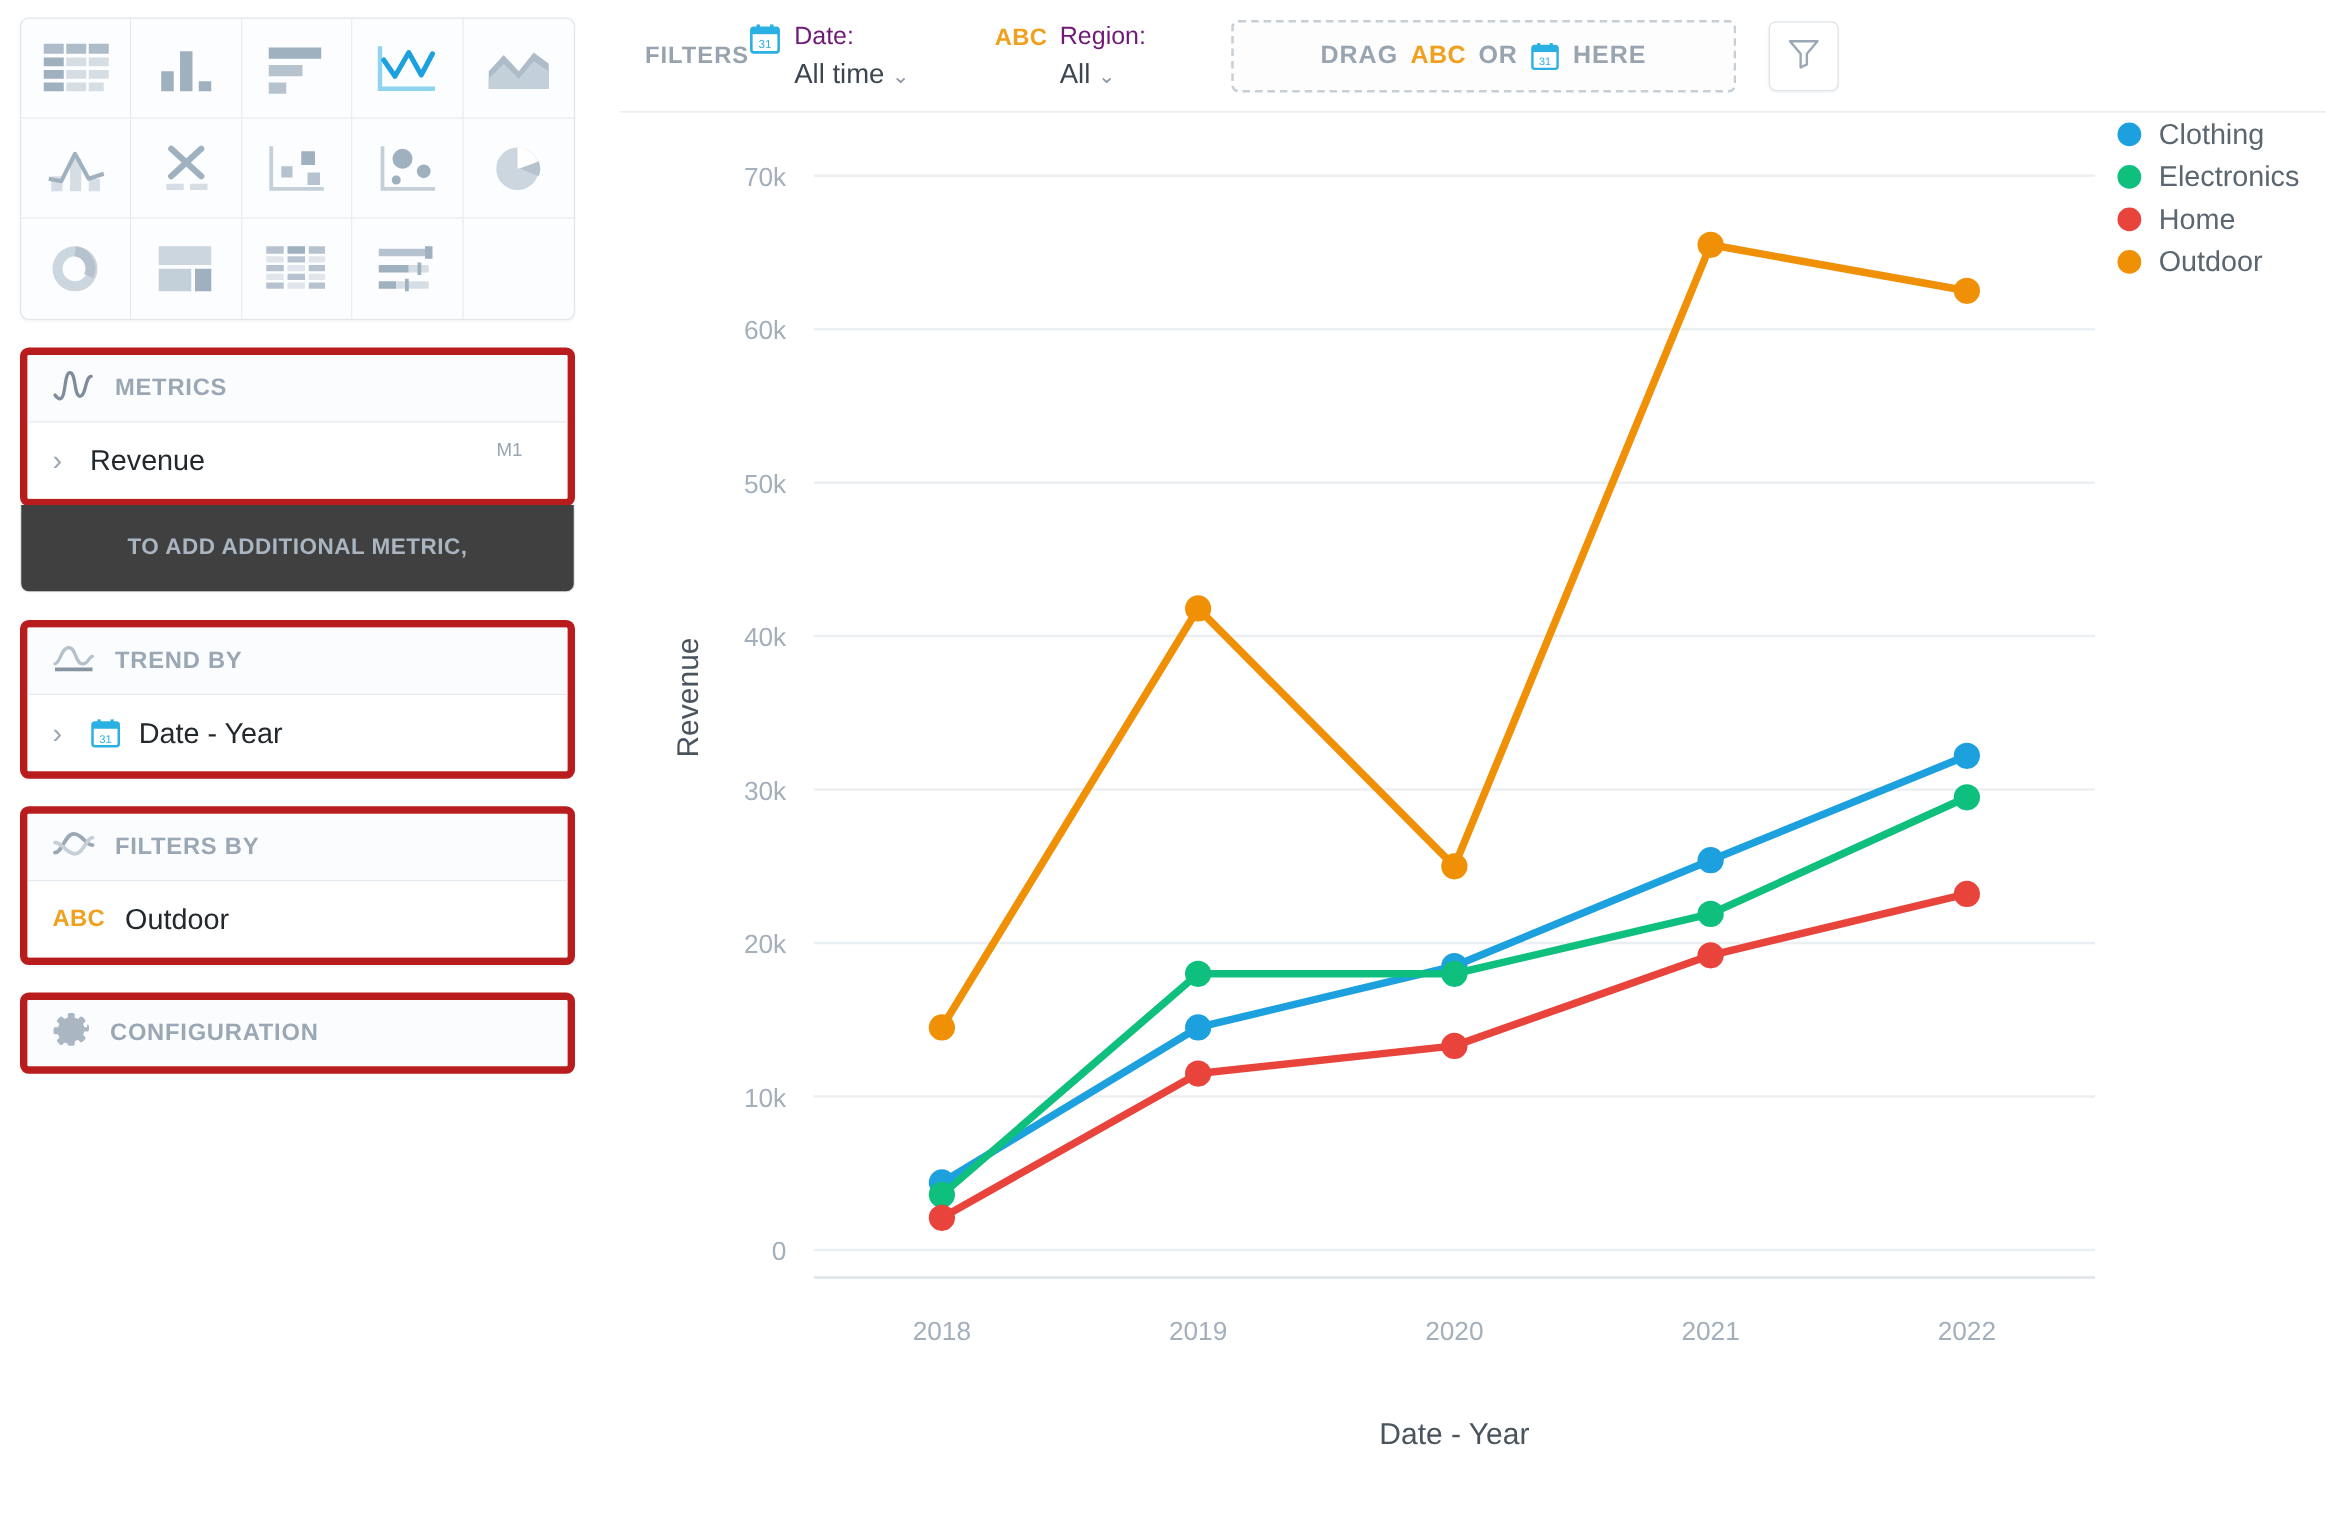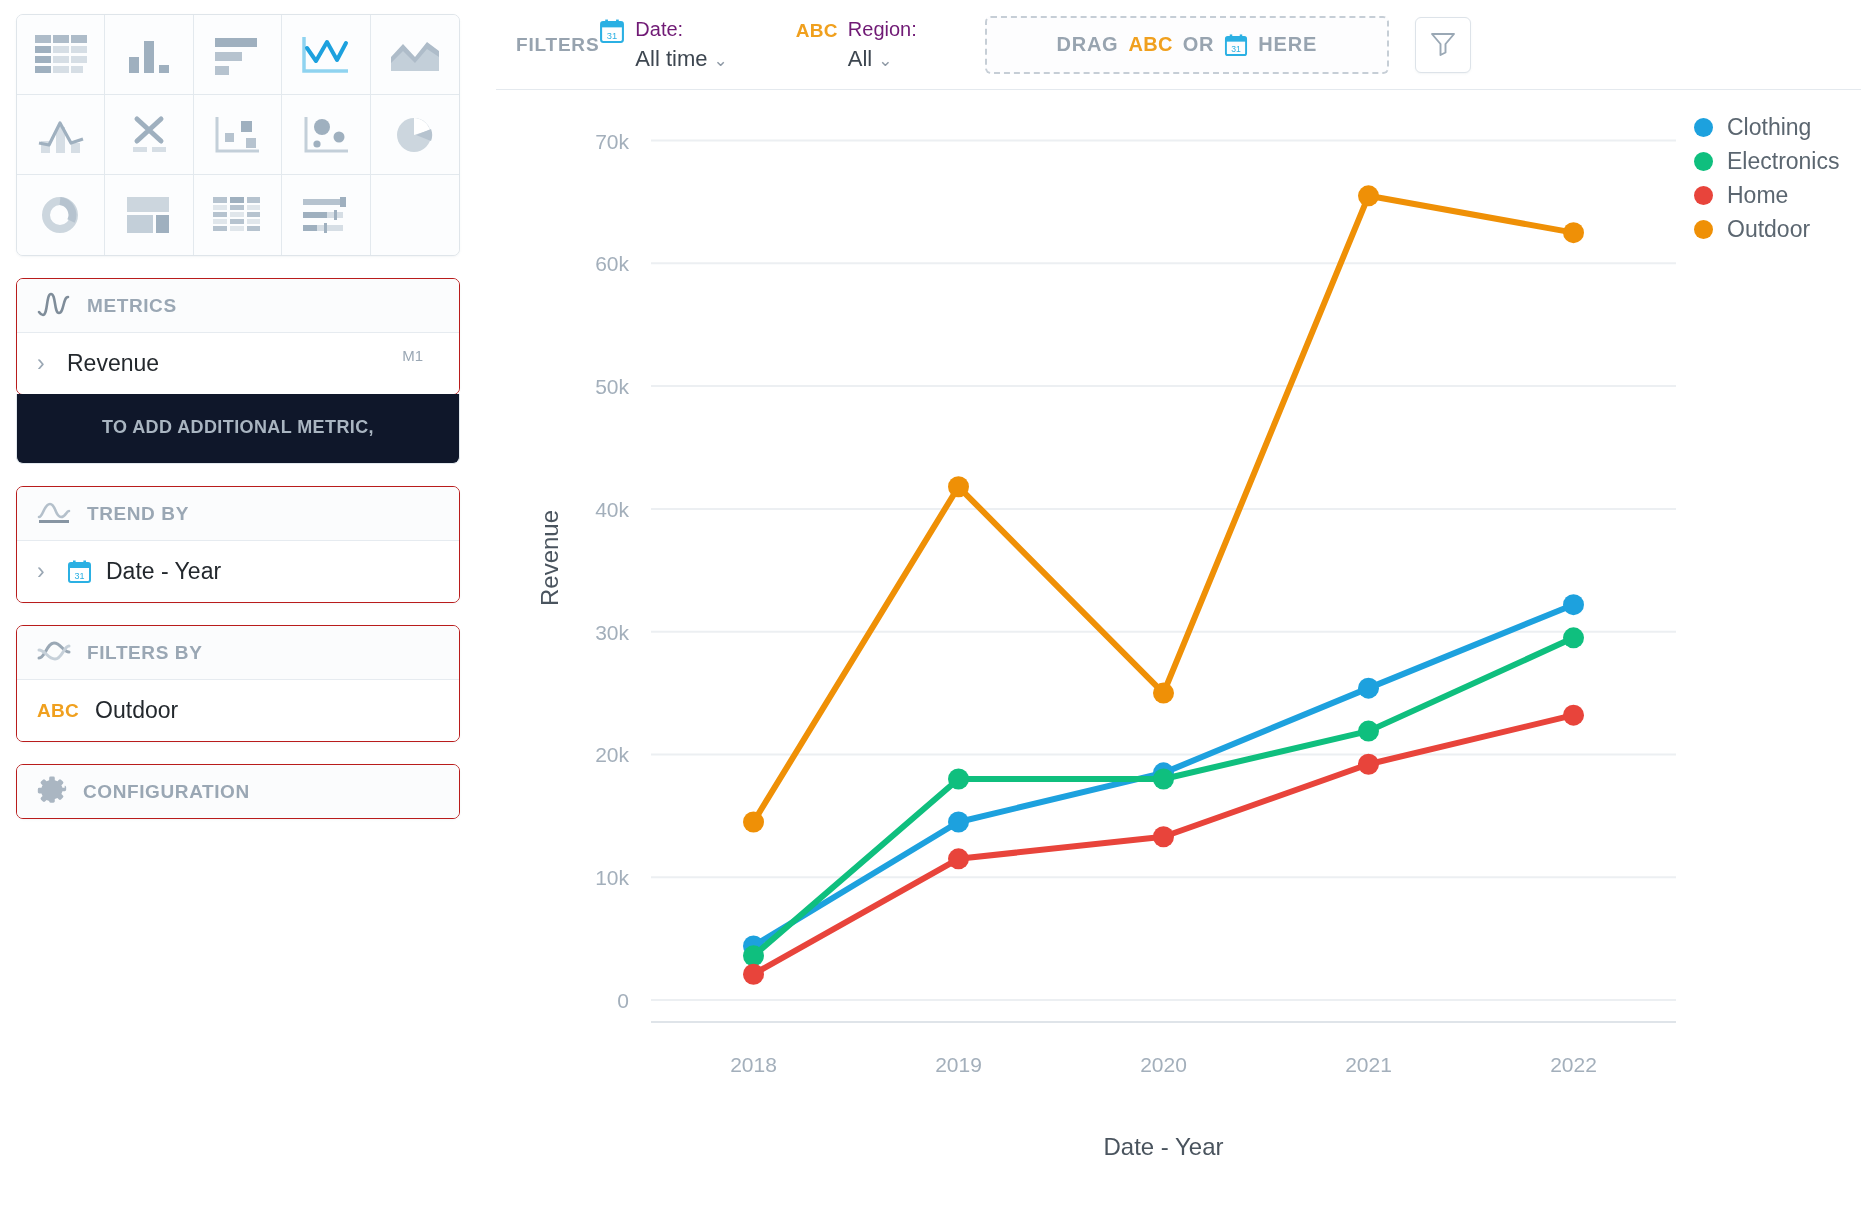--- a/index.html
+++ b/index.html
@@ -40,21 +40,21 @@
     background: #fcfdfe;
   }
   .viz-cell:nth-child(5n) { border-right: none; }
   .viz-cell:nth-child(n+11) { border-bottom: none; }
   .viz-cell svg { display:block; }
 
   
   .panel {
     width: 444px;
     margin-top: 22px;
-    border: 1px solid #b91c1c;
+    border: 6px solid #b91c1c;
     border-radius: 7px;
     background: #ffffff;
     overflow: hidden;
     box-shadow: 0 1px 2px rgba(140,155,170,.08);
   }
   .panel-head {
     height: 53px;
     display: flex; align-items: center;
     padding: 0 20px;
     background: #fbfcfd;
@@ -83,21 +83,21 @@
     position: absolute; right: 36px; top: 14px;
     font-size: 15px; color: #9aa7b4;
   }
   .abc-tag { color: #f0a01e; font-weight: bold; font-size: 19px; letter-spacing: .3px; }
   .hint-box {
     width: 444px;
     margin-top: -1px;
     border: 1px solid #e2e8ed;
     border-top: none;
     border-radius: 0 0 7px 7px;
-    background: #0f172a;
+    background: #404040;
     padding: 18px 26px 20px;
     text-align: center;
   }
   .hint-box .ln {
     font-size: 18px; font-weight: bold; letter-spacing: .4px;
     color: #a9b5c1; line-height: 31px;
   }
   .hint-box .abc-tag { font-size: 18px; }
 
   
@@ -135,21 +135,21 @@
     border: 1px solid #dde3e9; border-radius: 6px;
     background: #fff;
     display: flex; align-items: center; justify-content: center;
     box-shadow: 0 1px 2px rgba(140,155,170,.10);
   }
 
   
   .chart-wrap { position: relative; width: 100%; height: 1132px; }
   .chart-svg { position: absolute; left: 0; top: 0; }
   .legend {
-    position: absolute; left: 1198px; top: 20px;
+    position: absolute; left: 1198px; top: 0;
   }
   .legend-item { display: flex; align-items: center; gap: 14px; height: 34px; margin-bottom: 0; }
   .legend-dot { width: 19px; height: 19px; border-radius: 50%; flex: 0 0 19px; }
   .legend-label { font-size: 23px; color: #5b6670; }
   .tick-txt { font-size: 21px; fill: #a3afbb; font-family: "Liberation Sans", sans-serif; }
   .axis-title { font-size: 24px; fill: #4a545e; font-family: "Liberation Sans", sans-serif; }
 </style>
 </head>
 <body>
 

